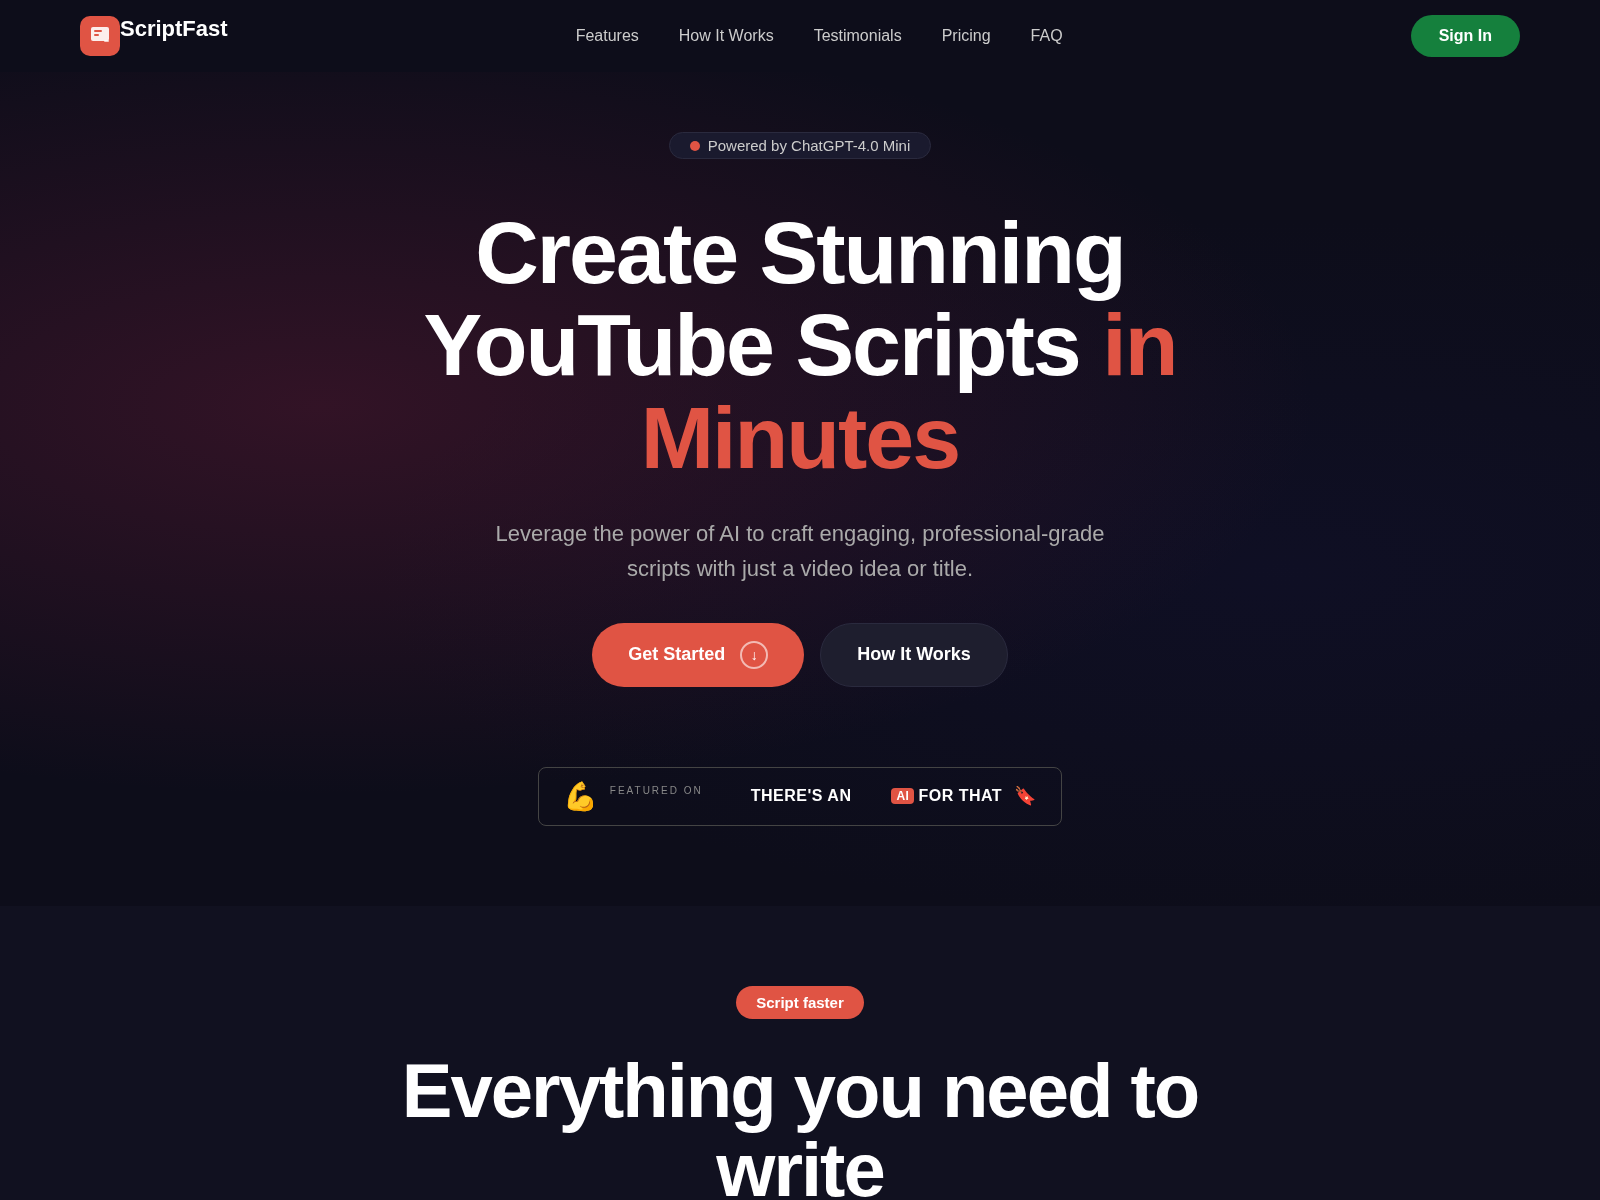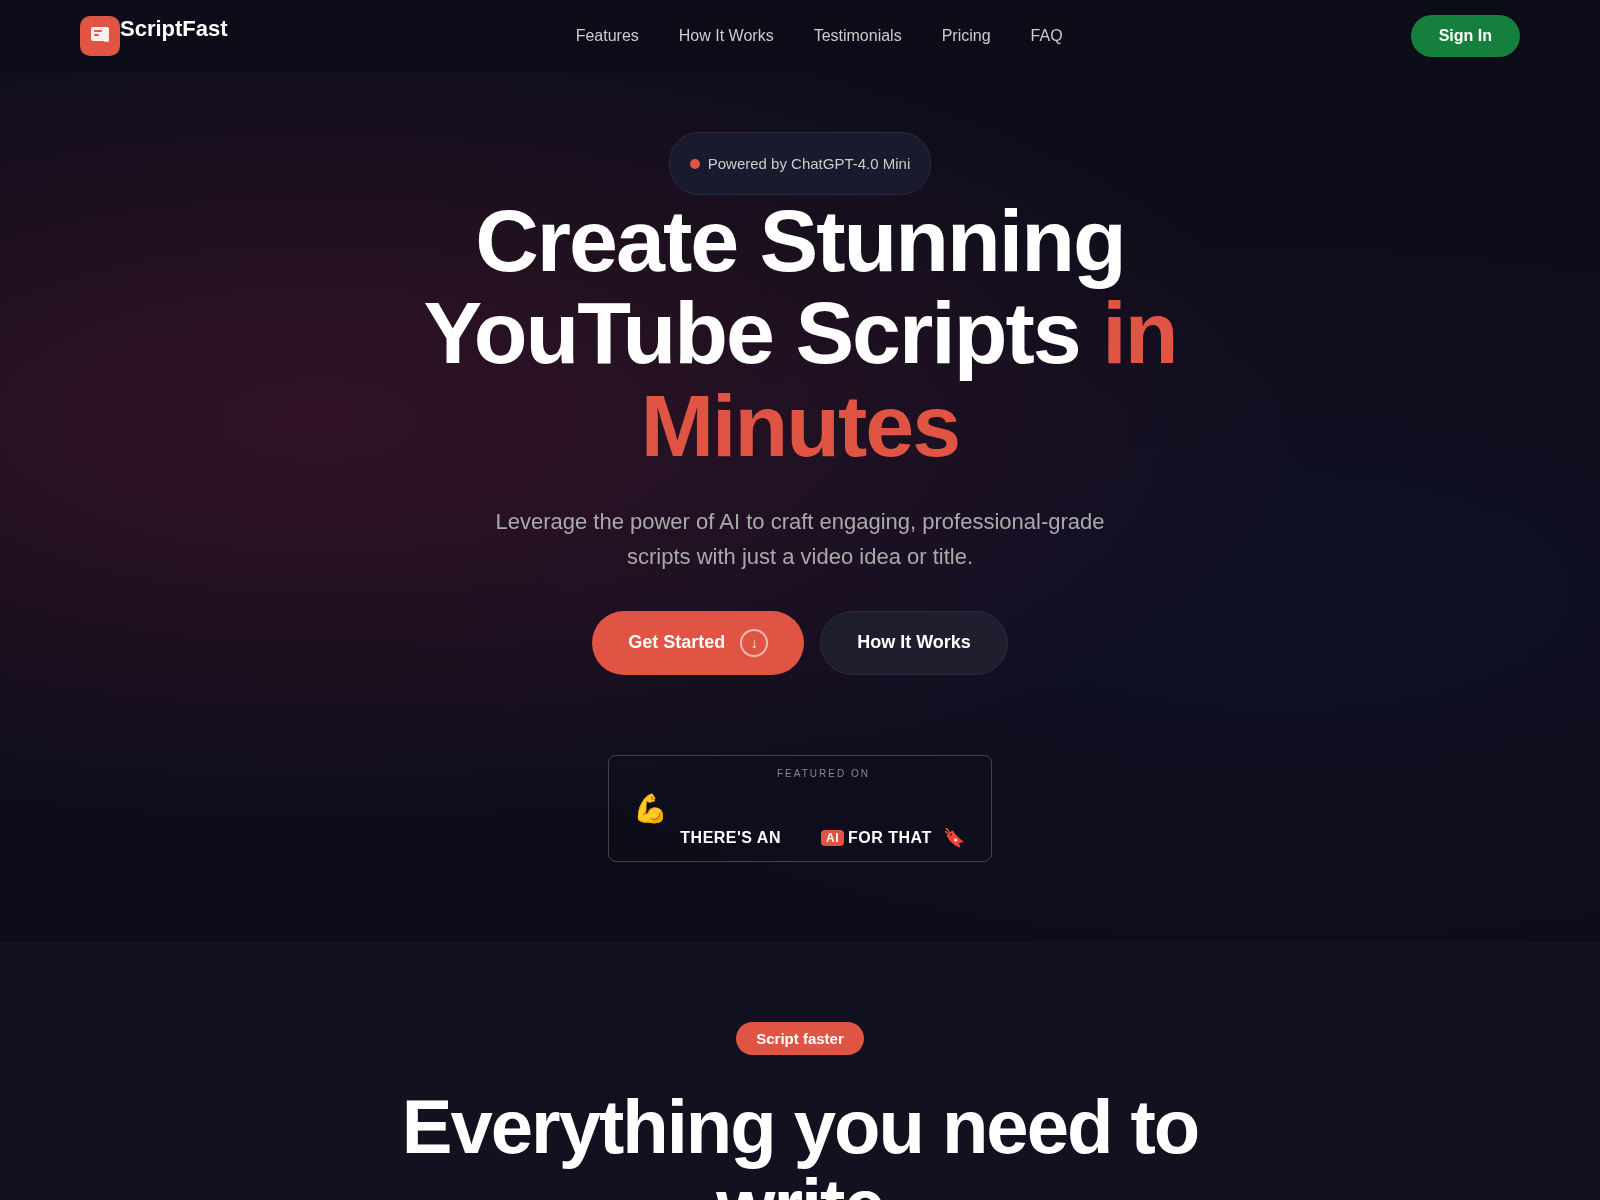--- a/index.html
+++ b/index.html
@@ -81,21 +81,22 @@
                   #0d0d1a;
     }
 
     .powered-badge {
       display: flex;
       align-items: center;
       gap: 8px;
       background: #1a1a2e;
       border: 1px solid #2a2a3e;
       border-radius: 30px;
-      padding: 22px 20px;
+      padding: 4px 20px;
+      margin-bottom: 48px;
       font-size: 15px;
       color: #ccc;
     }
     .powered-dot {
       width: 10px;
       height: 10px;
       background: #e05444;
       border-radius: 50%;
     }
 
@@ -165,21 +166,20 @@
       display: flex;
       align-items: center;
       gap: 12px;
       background: transparent;
     }
     .featured-icon {
       font-size: 28px;
     }
     .featured-text {
       display: flex;
-      flex-direction: column;
       gap: 48px;
     }
     .featured-on {
       font-size: 10px;
       letter-spacing: 2px;
       color: #888;
       text-transform: uppercase;
     }
     .featured-name {
       font-size: 16px;

